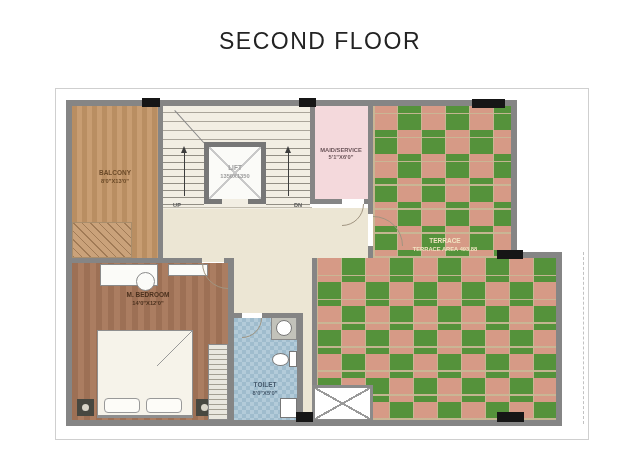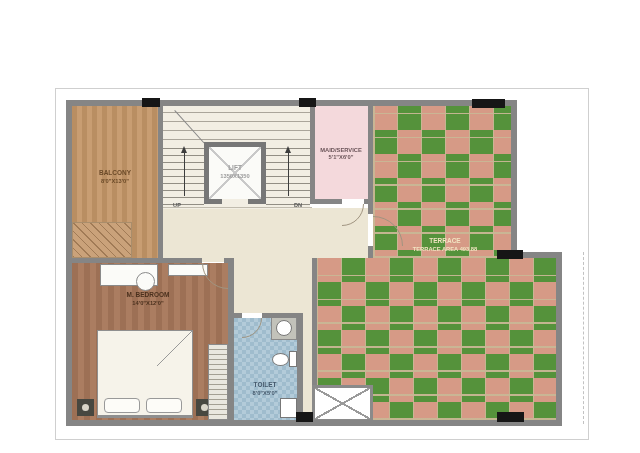--- a/index.html
+++ b/index.html
@@ -58,20 +58,21 @@
   .uparrow:after{content:"";position:absolute;top:-7px;left:-3px;border:3px solid transparent;border-bottom:7px solid #3d3d3d;}
   .arc{overflow:hidden;}
   .arc i{position:absolute;display:block;width:200%;height:200%;border:1px solid #a09480;border-radius:50%;box-sizing:border-box;}
   .thinline{background:#c0bbae;}
 </style>
 </head>
 <body>
 
 <div class="canvas">
 
+  <div class="abs title">SECOND FLOOR</div>
 
   <div class="abs pline" style="left:55px;top:88px;width:534px;height:352px;"></div>
   <div class="abs dash" style="left:583px;top:252px;width:0;height:172px;"></div>
 
   <div class="abs beige" style="left:163px;top:208px;width:205px;height:54px;"></div>
   <div class="abs beige" style="left:234px;top:262px;width:78px;height:51px;"></div>
   <div class="abs beige" style="left:303px;top:313px;width:9px;height:100px;"></div>
   <div class="abs beige" style="left:303px;top:385px;width:70px;height:37px;"></div>
 
   <div class="abs balcony" style="left:72px;top:106px;width:86px;height:152px;"></div>

